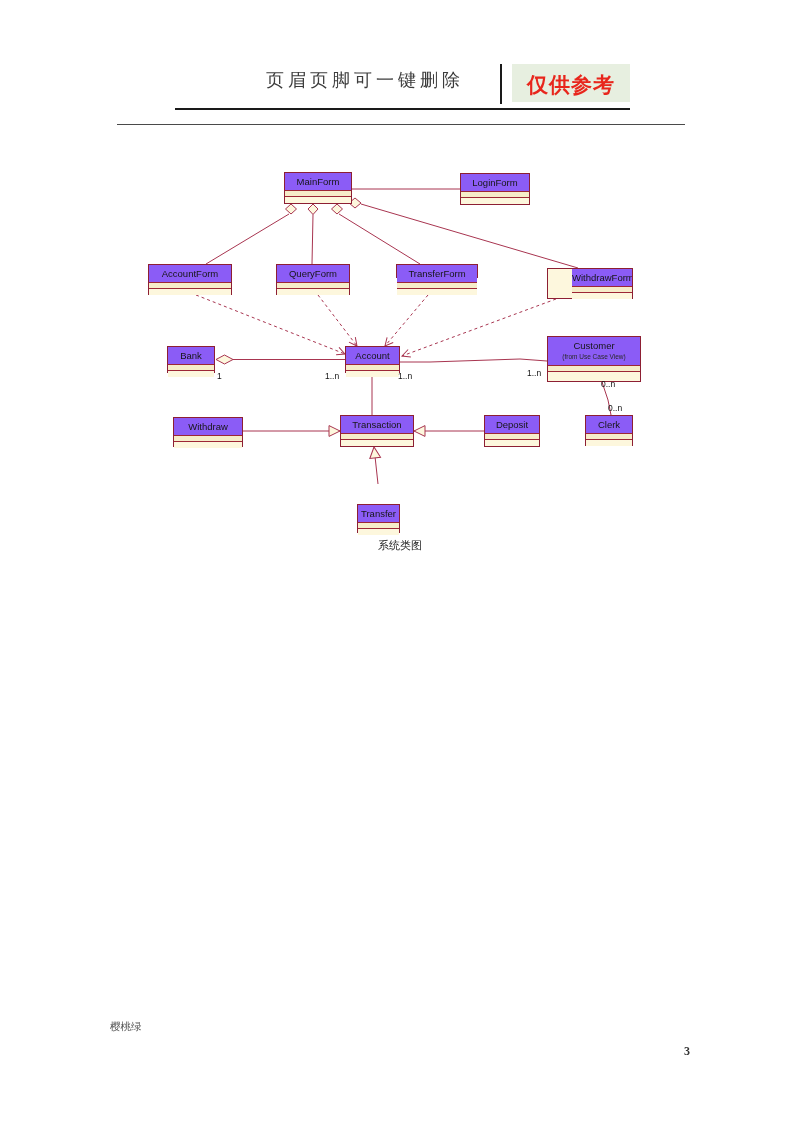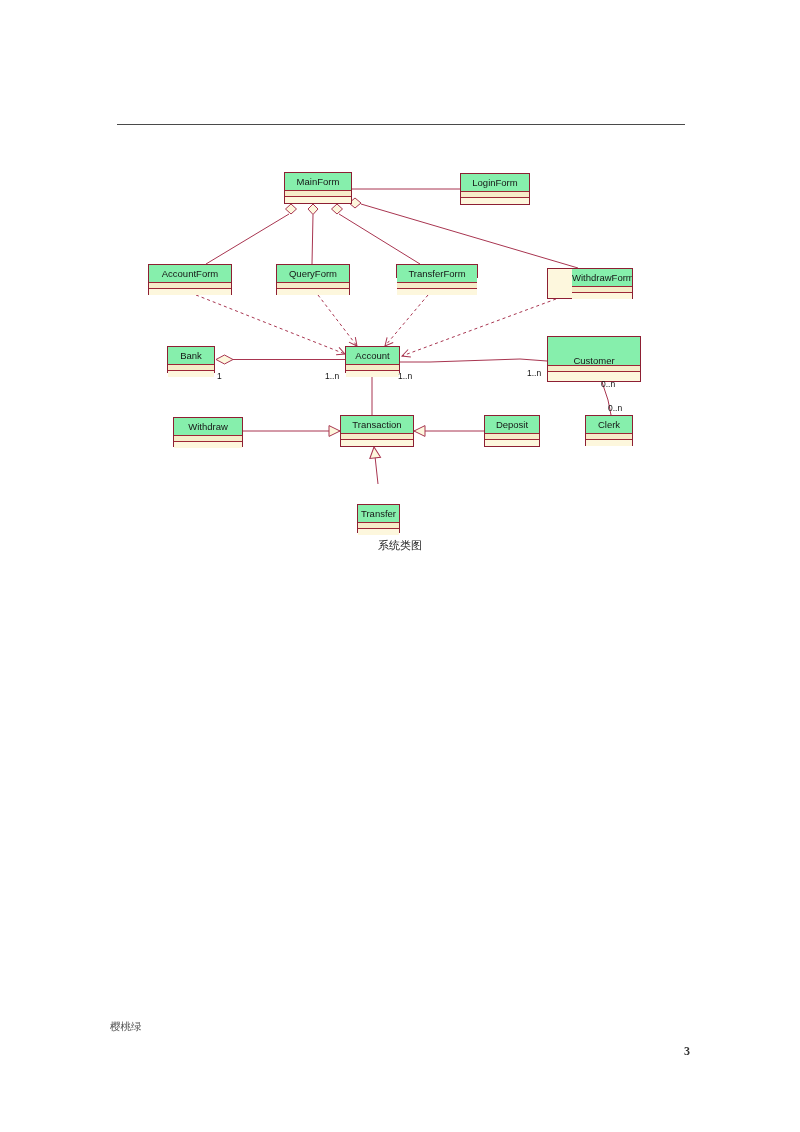--- a/index.html
+++ b/index.html
@@ -115,26 +115,26 @@
   .uml-name {
     box-sizing: border-box;
     height: 18px;
     border-bottom: 1px solid #9d2636;
     text-align: center;
     font-size: 9.5px;
     line-height: 17px;
     color: #161616;
     white-space: nowrap;
     overflow: hidden;
-    background: #86efac;
+    background: #8b5cf6;
   }
   .uml-class.with-stereo .uml-name {
     height: 29px;
     line-height: 12px;
-    padding-top: 18px;
+    padding-top: 3px;
   }
   .uml-stereo {
     display: block;
     font-size: 6.5px;
     line-height: 10px;
     color: #2a2a2a;
   }
   .uml-attr {
     box-sizing: border-box;
     height: 6px;
@@ -189,20 +189,28 @@
     font-size: 12px;
     font-weight: bold;
     color: #333;
   }
 </style>
 </head>
 <body>
 
 <div id="page">
 
+  <div id="header">
+    <div id="header-left-text">页眉页脚可一键删除</div>
+    <div id="header-divider"></div>
+    <div id="header-badge">
+      <div id="header-badge-text">仅供参考</div>
+    </div>
+    <div id="header-rule-1"></div>
+  </div>
   <div id="header-rule-2"></div>
 
   <div id="diagram">
 
     <svg id="diagram-svg" width="800" height="580">
       <defs>
         <marker id="mk-open-arrow" markerWidth="11" markerHeight="11" refX="9" refY="5" orient="auto" markerUnits="userSpaceOnUse">
           <path d="M1,1 L9,5 L1,9" fill="none" stroke="#a83550" stroke-width="1"></path>
         </marker>
         <marker id="mk-hollow-tri" markerWidth="14" markerHeight="14" refX="12" refY="7" orient="auto" markerUnits="userSpaceOnUse">

